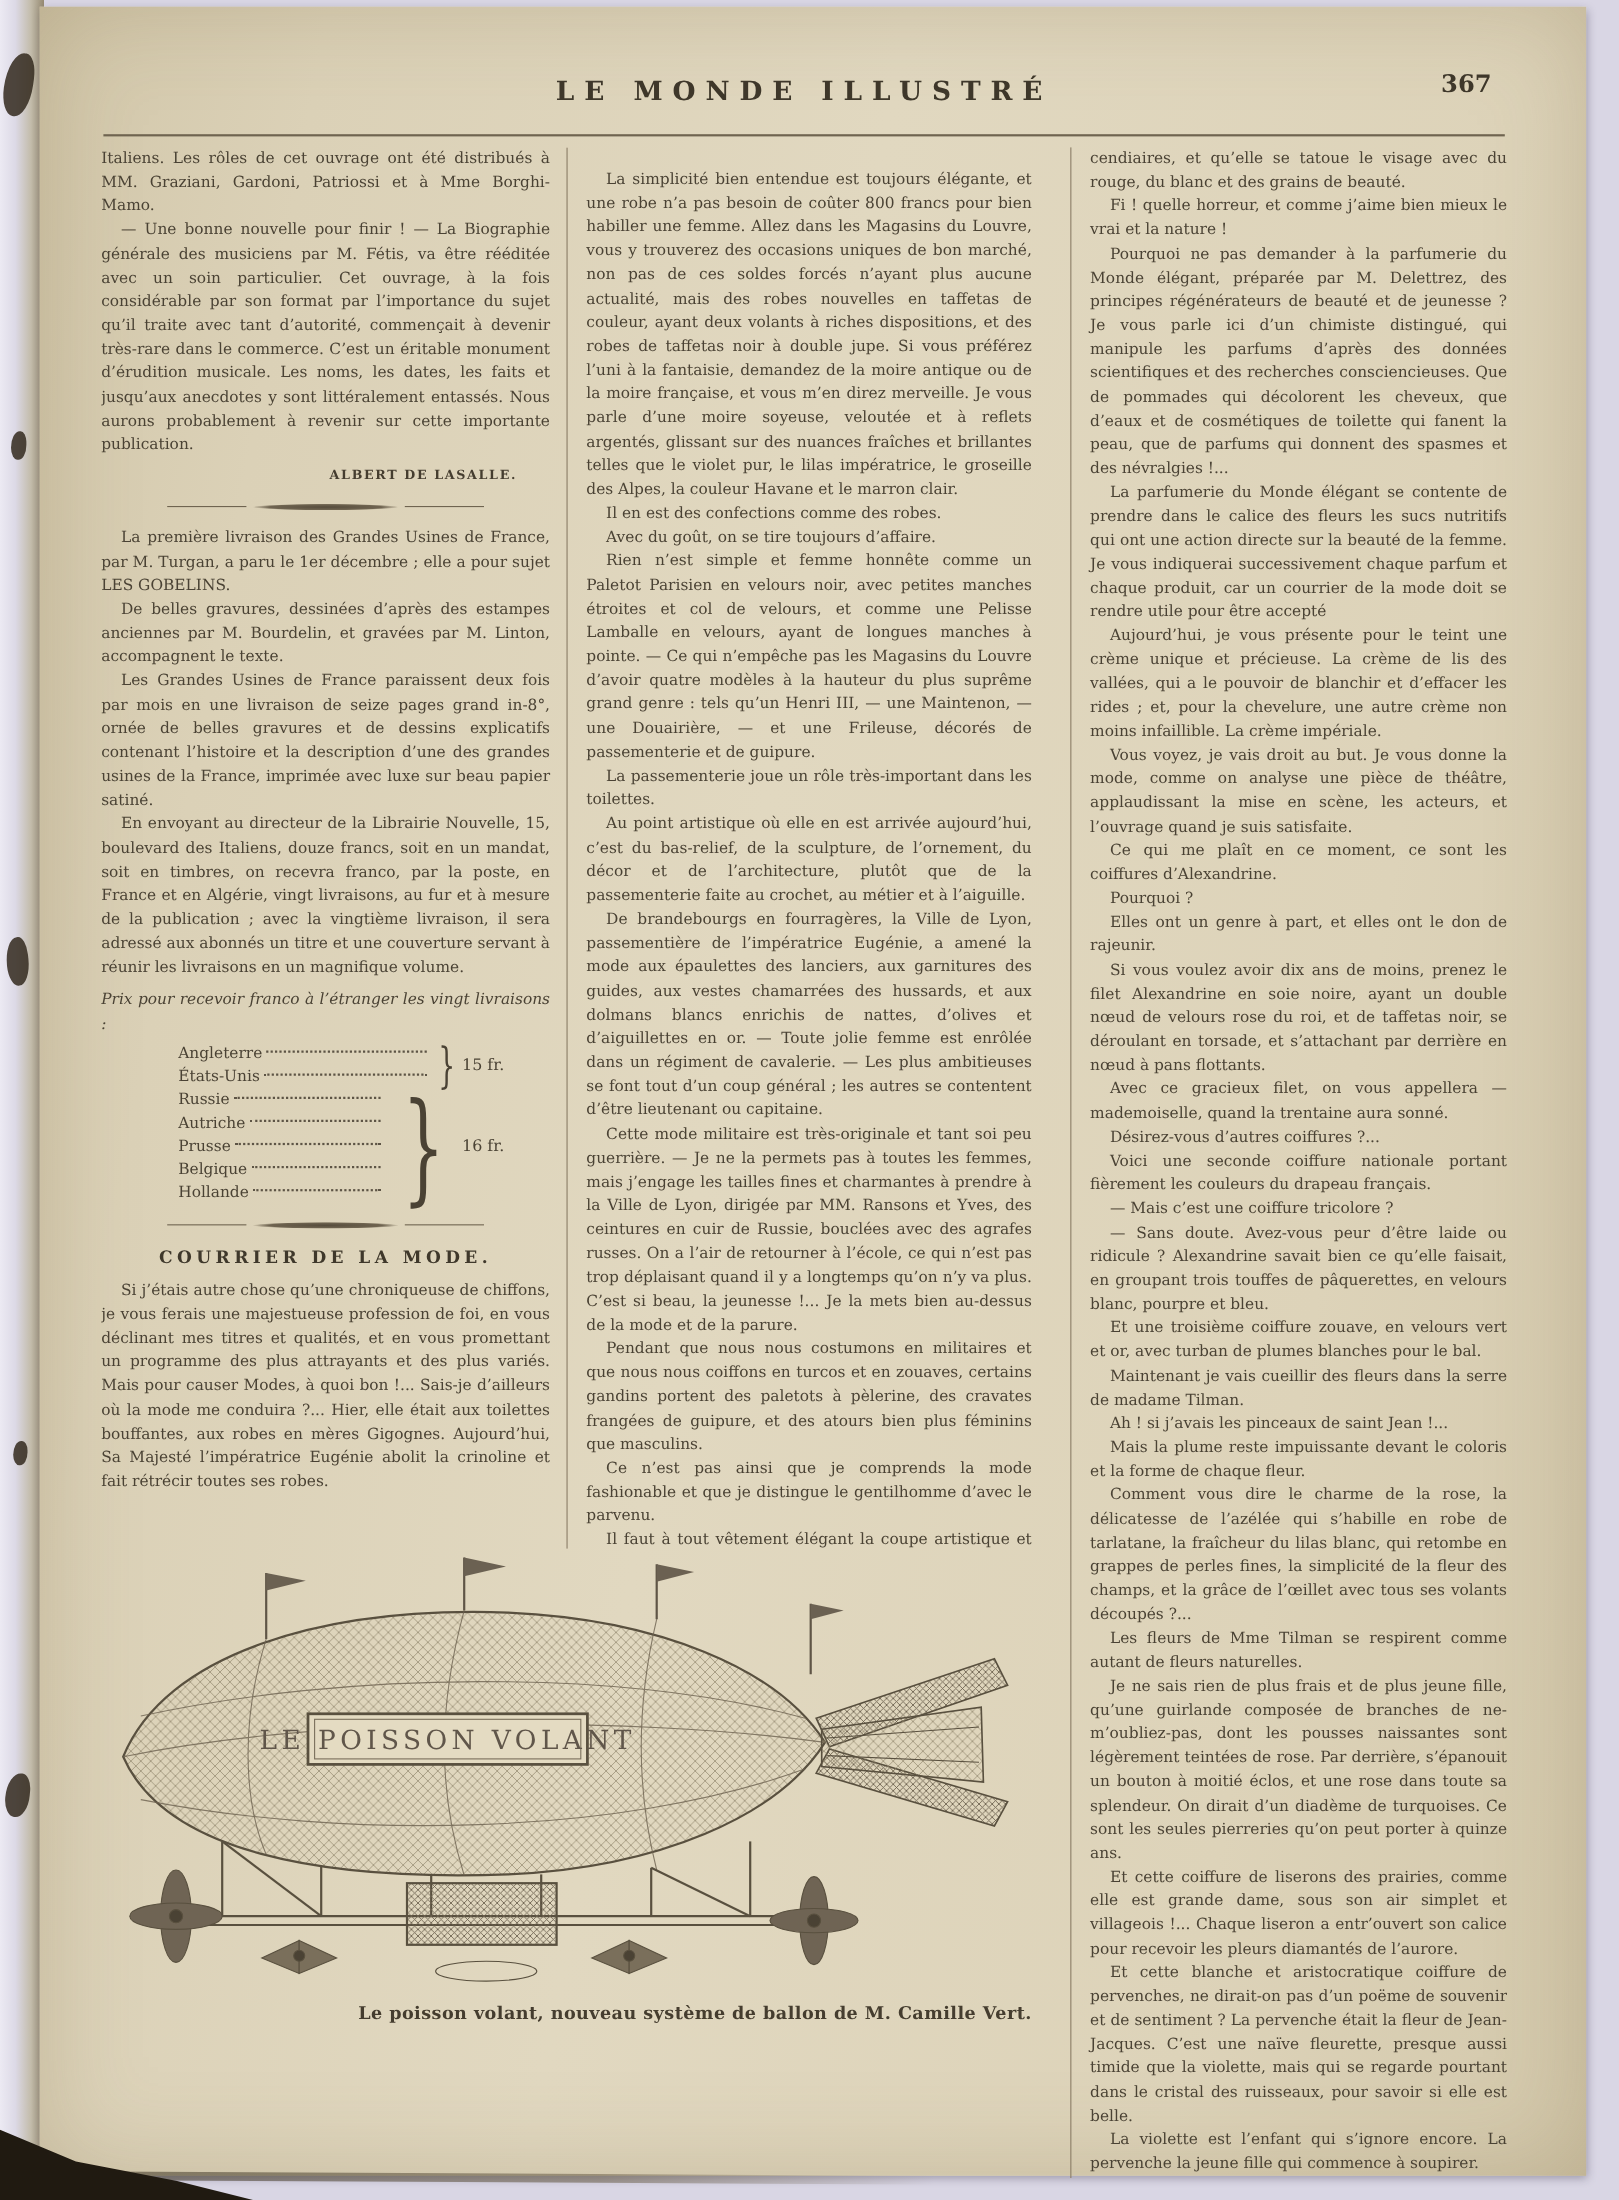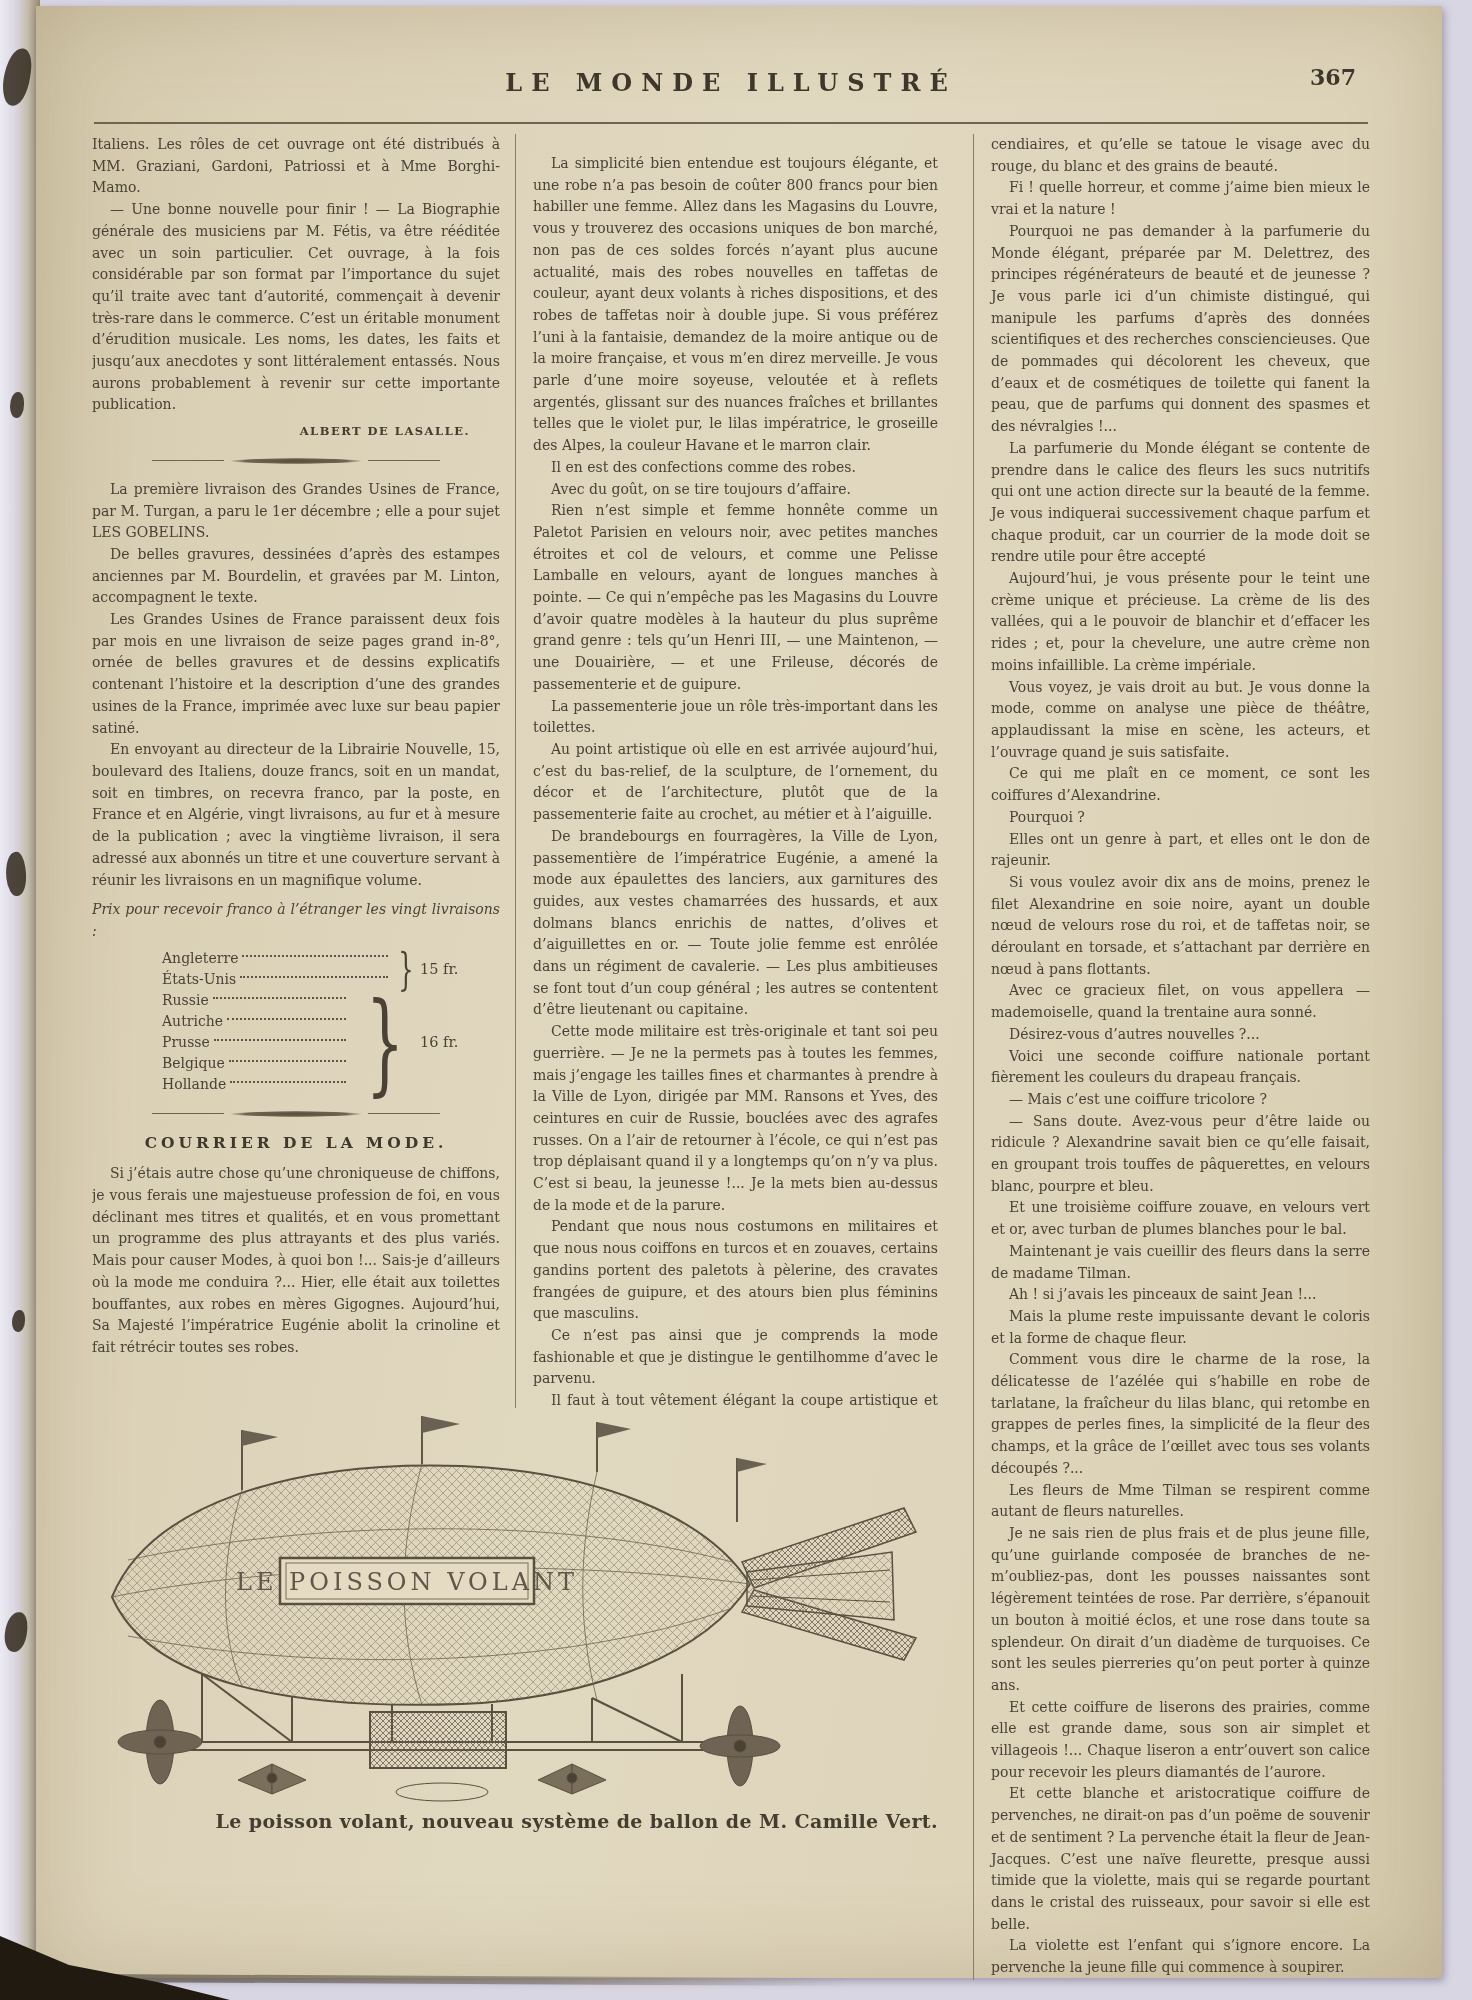--- a/index.html
+++ b/index.html
@@ -57,21 +57,21 @@
   .pgroup { display:flex; align-items:center; }
   .plist { flex:1; }
   .prow { display:flex; align-items:center; height:21px; }
   .pname { white-space:nowrap; }
   .dots { flex:1; margin:0 4px; border-bottom:2px dotted #5d5445; transform:translateY(-3px); }
   .brace { font-family:"DejaVu Serif",serif; color:#4a4234; transform:scaleX(.55); line-height:.9; }
   .pval { width:52px; font-size:14.5px; }
   
   .engraving { margin-top:4px; text-align:right; }
   .engraving svg { display:block; margin:0 auto; }
-  figcaption { font-size:19px; font-weight:bold; letter-spacing:.4px; color:#453d2f; }
+  figcaption { font-size:16px; font-weight:bold; letter-spacing:.4px; color:#453d2f; margin-top:10px; }
 </style>
 </head>
 <body>
 
 <div class="stage">
   <div class="binding-strip"></div>
   <div class="hole h1"></div>
   <div class="hole h2"></div>
   <div class="hole h3"></div>
   <div class="hole h4"></div>
@@ -255,21 +255,21 @@
           <p class="par">Fi ! quelle horreur, et comme j’aime bien mieux le vrai et la nature !</p>
           <p class="par">Pourquoi ne pas demander à la parfumerie du Monde élégant, préparée par M. Delettrez, des principes régénérateurs de beauté et de jeunesse ? Je vous parle ici d’un chimiste distingué, qui manipule les parfums d’après des données scientifiques et des recherches consciencieuses. Que de pommades qui décolorent les cheveux, que d’eaux et de cosmétiques de toilette qui fanent la peau, que de parfums qui donnent des spasmes et des névralgies !...</p>
           <p class="par">La parfumerie du Monde élégant se contente de prendre dans le calice des fleurs les sucs nutritifs qui ont une action directe sur la beauté de la femme. Je vous indiquerai successivement chaque parfum et chaque produit, car un courrier de la mode doit se rendre utile pour être accepté</p>
           <p class="par">Aujourd’hui, je vous présente pour le teint une crème unique et précieuse. La crème de lis des vallées, qui a le pouvoir de blanchir et d’effacer les rides ; et, pour la chevelure, une autre crème non moins infaillible. La crème impériale.</p>
           <p class="par">Vous voyez, je vais droit au but. Je vous donne la mode, comme on analyse une pièce de théâtre, applaudissant la mise en scène, les acteurs, et l’ouvrage quand je suis satisfaite.</p>
           <p class="par">Ce qui me plaît en ce moment, ce sont les coiffures d’Alexandrine.</p>
           <p class="par">Pourquoi ?</p>
           <p class="par">Elles ont un genre à part, et elles ont le don de rajeunir.</p>
           <p class="par">Si vous voulez avoir dix ans de moins, prenez le filet Alexandrine en soie noire, ayant un double nœud de velours rose du roi, et de taffetas noir, se déroulant en torsade, et s’attachant par derrière en nœud à pans flottants.</p>
           <p class="par">Avec ce gracieux filet, on vous appellera — mademoiselle, quand la trentaine aura sonné.</p>
-          <p class="par">Désirez-vous d’autres nouvelles ?...</p>
+          <p class="par">Désirez-vous d’autres coiffures ?...</p>
           <p class="par">Voici une seconde coiffure nationale portant fièrement les couleurs du drapeau français.</p>
           <p class="par">— Mais c’est une coiffure tricolore ?</p>
           <p class="par">— Sans doute. Avez-vous peur d’être laide ou ridicule ? Alexandrine savait bien ce qu’elle faisait, en groupant trois touffes de pâquerettes, en velours blanc, pourpre et bleu.</p>
           <p class="par">Et une troisième coiffure zouave, en velours vert et or, avec turban de plumes blanches pour le bal.</p>
           <p class="par">Maintenant je vais cueillir des fleurs dans la serre de madame Tilman.</p>
           <p class="par">Ah ! si j’avais les pinceaux de saint Jean !...</p>
           <p class="par">Mais la plume reste impuissante devant le coloris et la forme de chaque fleur.</p>
           <p class="par">Comment vous dire le charme de la rose, la délicatesse de l’azélée qui s’habille en robe de tarlatane, la fraîcheur du lilas blanc, qui retombe en grappes de perles fines, la simplicité de la fleur des champs, et la grâce de l’œillet avec tous ses volants découpés ?...</p>
           <p class="par">Les fleurs de Mme Tilman se respirent comme autant de fleurs naturelles.</p>
           <p class="par">Je ne sais rien de plus frais et de plus jeune fille, qu’une guirlande composée de branches de ne-m’oubliez-pas, dont les pousses naissantes sont légèrement teintées de rose. Par derrière, s’épanouit un bouton à moitié éclos, et une rose dans toute sa splendeur. On dirait d’un diadème de turquoises. Ce sont les seules pierreries qu’on peut porter à quinze ans.</p>

